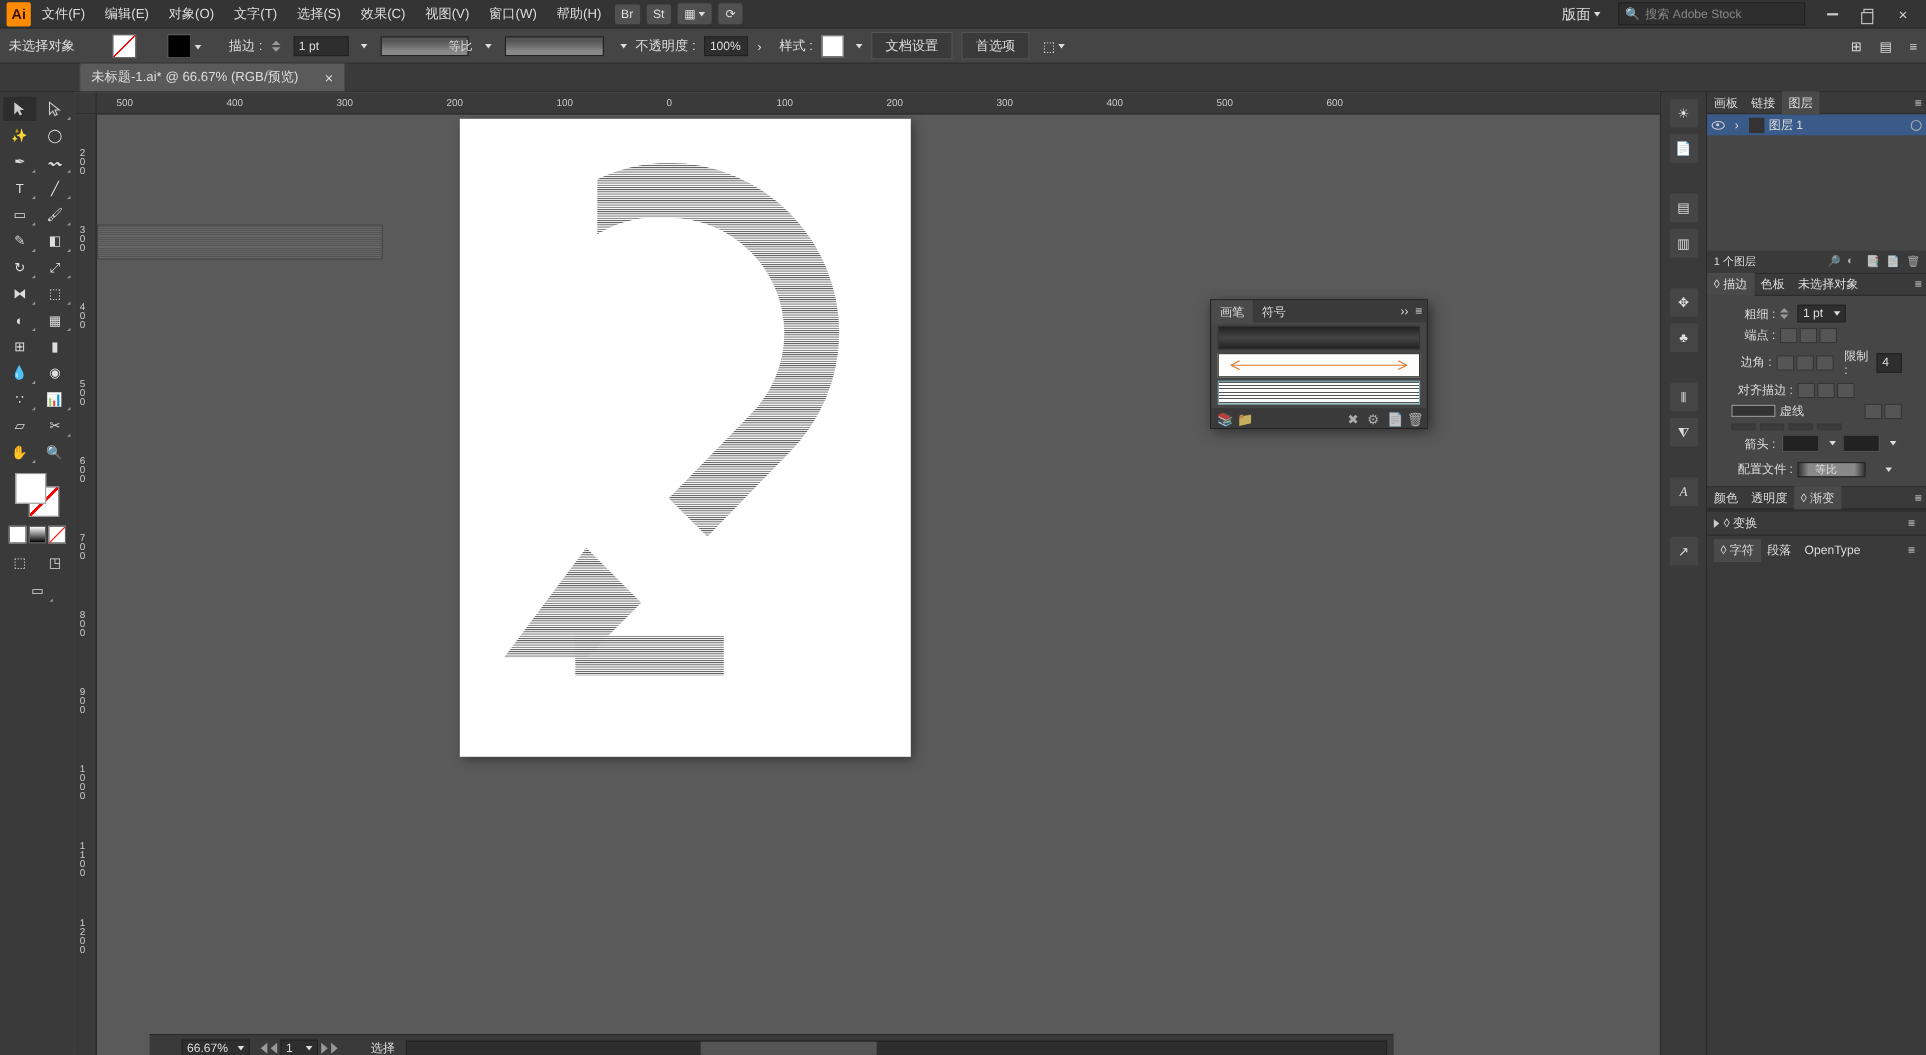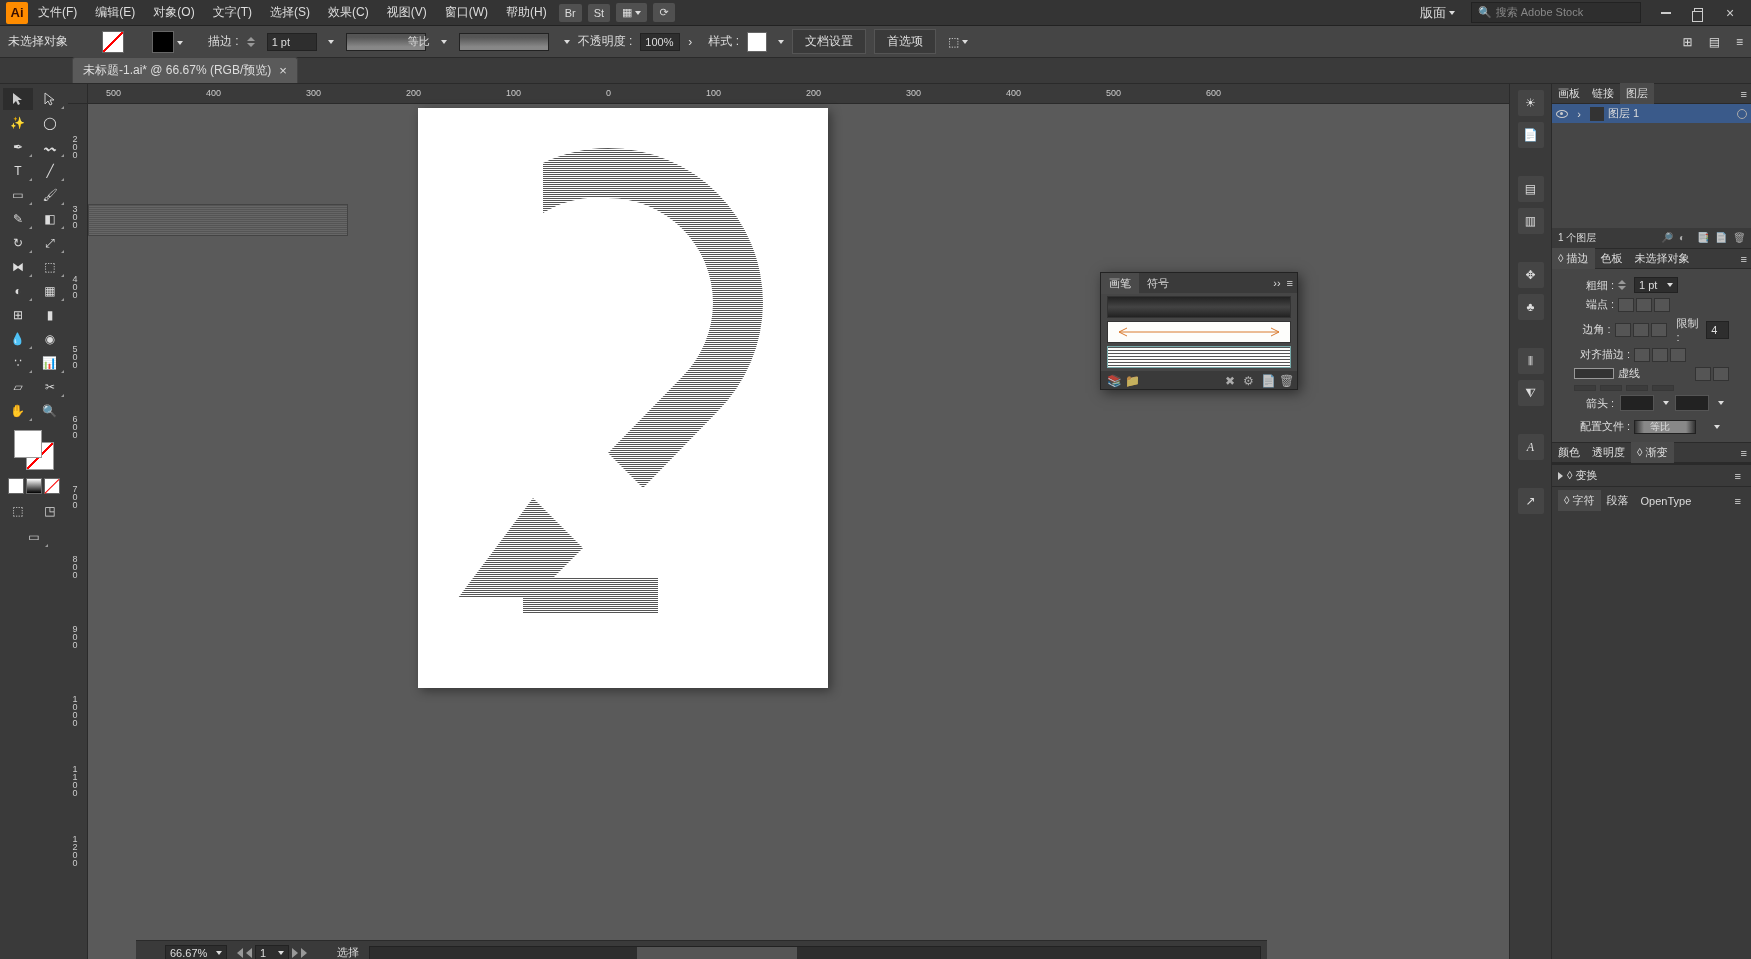--- a/index.html
+++ b/index.html
@@ -29,21 +29,21 @@
 .stepper { width:12px; display:inline-flex; flex-direction:column; }
 .step-up,.step-down{width:0;height:0;border-left:4px solid transparent;border-right:4px solid transparent;}
 .step-up{border-bottom:4px solid #999;margin-bottom:2px;}
 .step-down{border-top:4px solid #999;}
 .cb-swatch { width: 90px; height: 18px; border:1px solid #222; display:inline-block;vertical-align:middle; margin:0 4px; }
 .profile-swatch { background: linear-gradient(#555 20%, #888 80%); }
 .cb-button { background: #3a3a3a; border:1px solid #555; padding:3px 12px; cursor:pointer; font-size:12px; }
 
 
 .tab-bar { height: 26px; background: #3a3a3a; display:flex; align-items:flex-end; padding-left:72px; border-bottom:1px solid #2a2a2a; }
-.doc-tab { background:#5a5a5a; padding:4px 10px; display:flex; align-items:center; gap:8px; font-size:12px; border-radius: 3px 3px 0 0; border:1px solid #444;border-bottom:none; }
+.doc-tab { background:#5a5a5a; padding:4px 10px; display:flex; align-items:center; gap:24px; font-size:12px; border-radius: 3px 3px 0 0; border:1px solid #444;border-bottom:none; }
 .tab-close { cursor:pointer; font-size:13px; }
 
 
 .main { display:flex; height: 880px; }
 .left-tools { width: 68px; background:#3a3a3a; display:flex; flex-direction:column; align-items:center; padding-top:4px; }
 .tool-grid { display:grid; grid-template-columns: 30px 30px; gap:2px; }
 .tool { width:30px; height:22px; background:#3a3a3a; display:flex; align-items:center; justify-content:center; cursor:pointer; position:relative; }
 .tool.active { background:#2d2d2d; }
 .tool-corner { position:absolute; right:1px; bottom:1px; width:0; height:0; border-left:3px solid transparent; border-bottom:3px solid #999; }
 .big-swatch { width:40px; height:40px; position:relative; margin:8px 0; }

